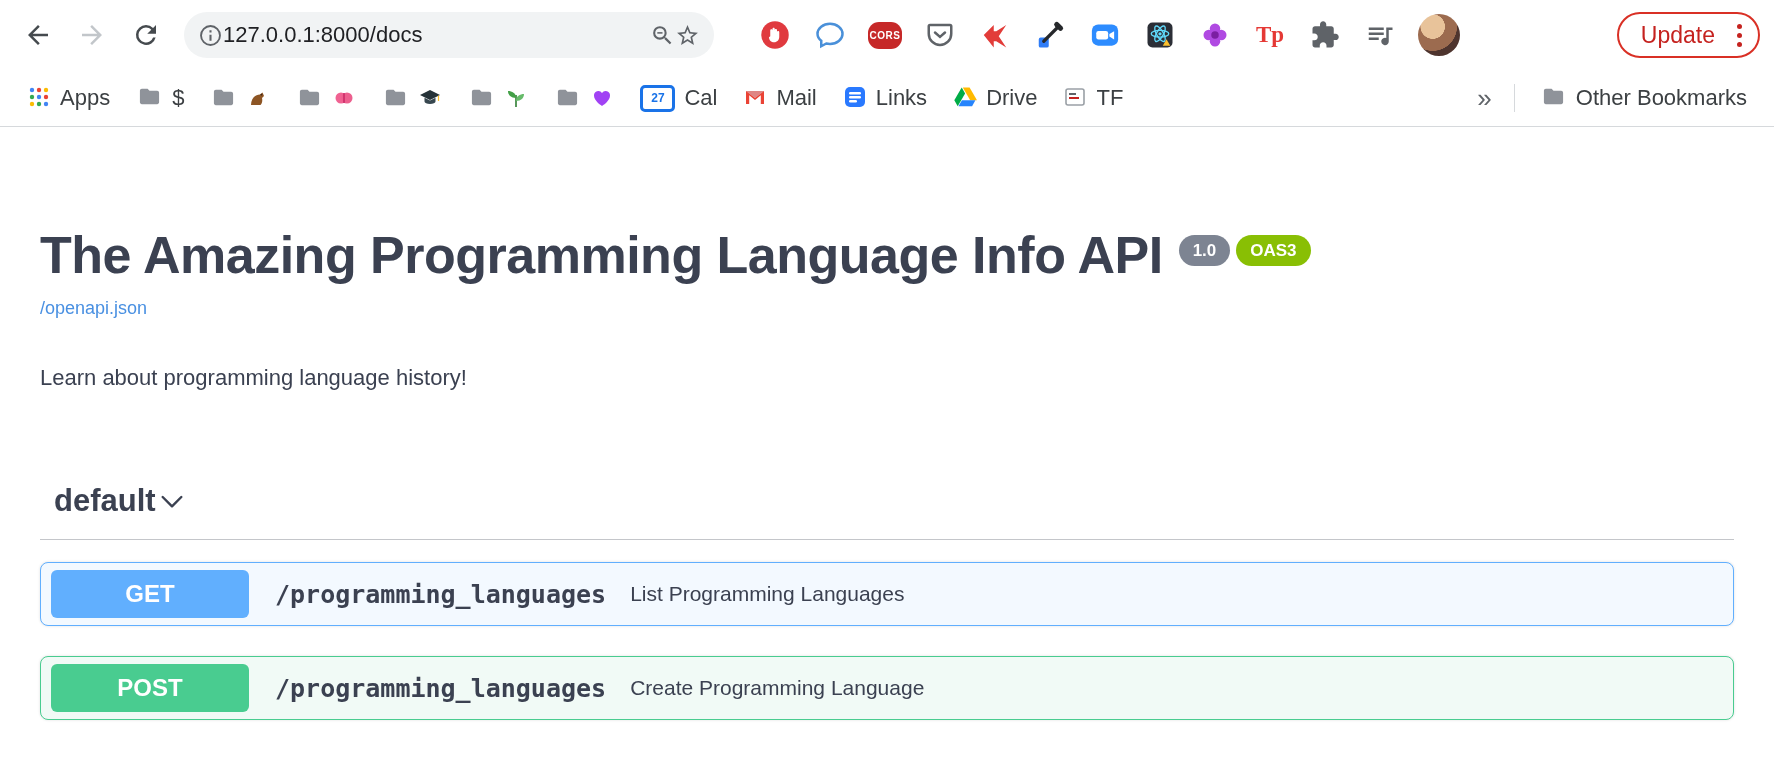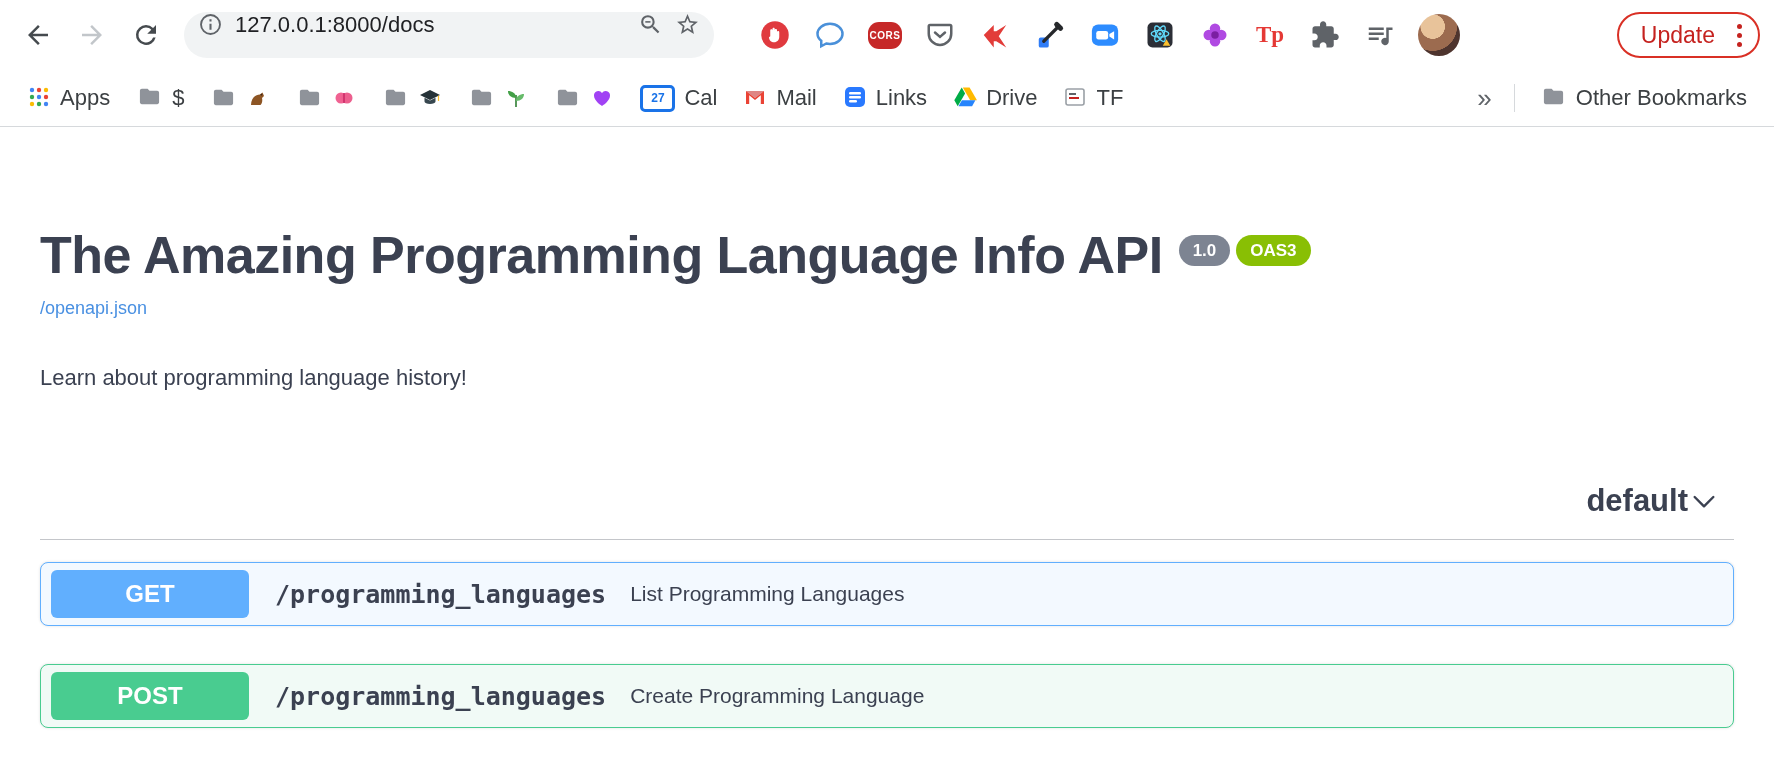--- a/index.html
+++ b/index.html
@@ -6,21 +6,21 @@
   html,body { width:1774px; height:780px; overflow:hidden; background:#fff;
               font-family:"Liberation Sans", sans-serif; }
 
   
   .toolbar { height:70px; display:flex; align-items:center; padding:0 14px; gap:6px; background:#fff; }
   .nav-btn { width:48px; height:48px; border-radius:50%; display:flex; align-items:center;
              justify-content:center; background:transparent; border:none; flex:0 0 auto; }
   .nav-btn svg { width:30px; height:30px; fill:#454a4e; }
   .nav-btn.disabled svg { fill:#c2c6ca; }
   .urlbar { width:530px; height:46px; background:#f1f3f4; border-radius:24px; display:flex;
-            align-items:flex-start; padding:0 14px; gap:12px; margin-left:8px; flex:0 0 auto; }
+            align-items:center; padding:0 14px; margin-left:8px; flex:0 0 auto; }
   .urlbar svg { width:25px; height:25px; fill:#5f6368; flex:0 0 auto; }
   .url-text { font-size:22px; color:#202124; flex:1; white-space:nowrap; overflow:hidden; }
 
   .ext-row { display:flex; align-items:center; gap:21px; margin-left:38px; }
   .ext { width:34px; height:34px; display:flex; align-items:center; justify-content:center; flex:0 0 auto; }
   .ext svg { width:30px; height:30px; }
   .cors-box { background:#c62828; color:#fff; font-weight:bold; font-size:10px; letter-spacing:.5px;
               border-radius:11px; width:34px; height:27px; display:flex; align-items:center; justify-content:center; }
   .tp-text { color:#e53935; font-weight:bold; font-size:23px; font-family:"Liberation Serif", serif; }
   .avatar { width:42px; height:42px; border-radius:50%; flex:0 0 auto;
@@ -50,30 +50,30 @@
   .title-row { display:flex; align-items:flex-start; gap:16px; }
   .api-title { font-size:52px; font-weight:bold; color:#3b4151; letter-spacing:-0.5px; line-height:1.1; }
   .badges { display:flex; gap:6px; margin-top:8px; }
   .badge { border-radius:50px; padding:7px 14px; font-size:17px; font-weight:bold; color:#fff; line-height:1; }
   .badge.version { background:#7d8492; }
   .badge.oas { background:#89bf04; }
   .spec-link { display:inline-block; margin-top:14px; font-size:18px; color:#4990e2; text-decoration:none; }
   .description { margin-top:46px; font-size:22px; color:#3b4151; }
 
   .tag-section { margin-top:92px; }
-  .tag-header { display:flex; align-items:center; justify-content:flex-end;
+  .tag-header { display:flex; align-items:center; justify-content:flex-start;
                 padding:0 14px 20px 14px; border-bottom:1px solid rgba(59,65,81,.3); cursor:pointer; }
   .tag-title { font-size:31px; font-weight:bold; color:#3b4151; }
   .tag-header svg { width:32px; height:32px; }
 
   .opblock { margin-top:22px; border-radius:8px; border:1px solid; display:flex; align-items:center;
              padding:8px 10px; height:64px; box-shadow:0 0 3px rgba(0,0,0,.12); }
   .opblock.get  { border-color:#61affe; background:#f3f9ff; }
   .opblock.post { border-color:#49cc90; background:#f1faf6; }
-  .opblock + .opblock { margin-top:38px; }
+  .opblock + .opblock { margin-top:30px; }
   .method { width:198px; height:48px; border-radius:6px; color:#fff; font-weight:bold; font-size:24px;
             display:flex; align-items:center; justify-content:center; flex:0 0 auto; }
   .get  .method { background:#61affe; }
   .post .method { background:#49cc90; }
   .path { margin-left:26px; font-family:"DejaVu Sans Mono", monospace; font-weight:bold;
           font-size:25px; color:#3b4151; }
   .summary { margin-left:24px; font-size:21px; color:#3b4151; }
 </style>
 </head>
 <body>

